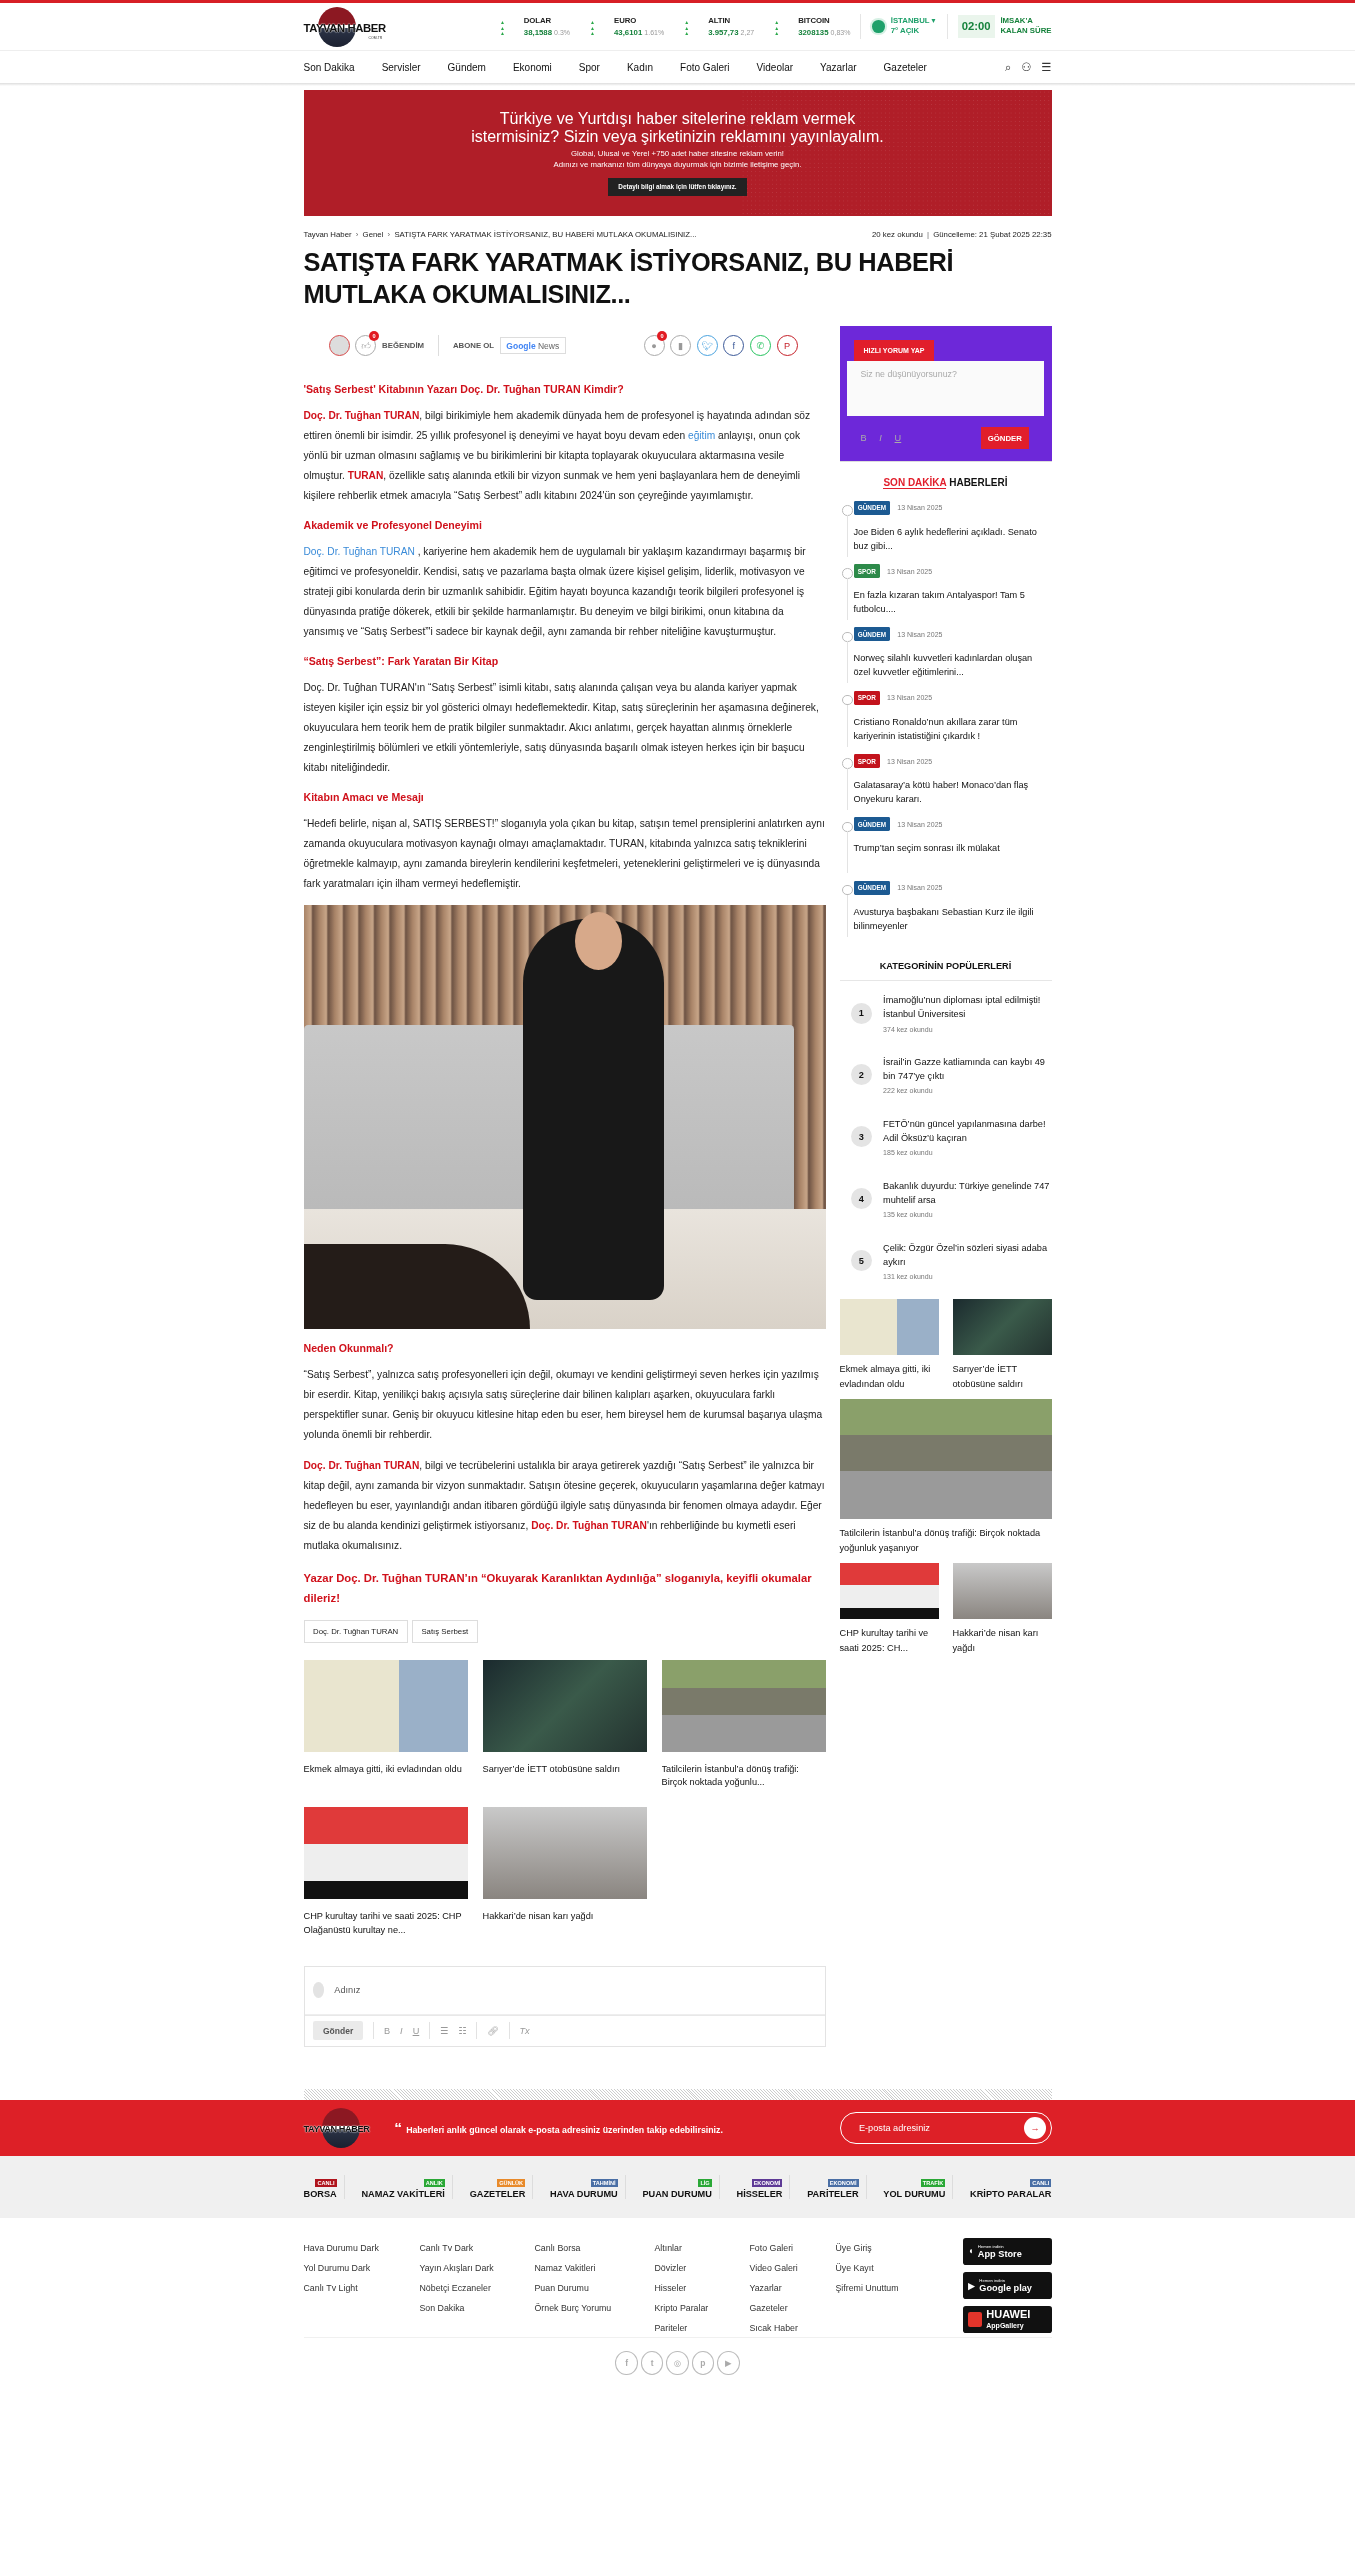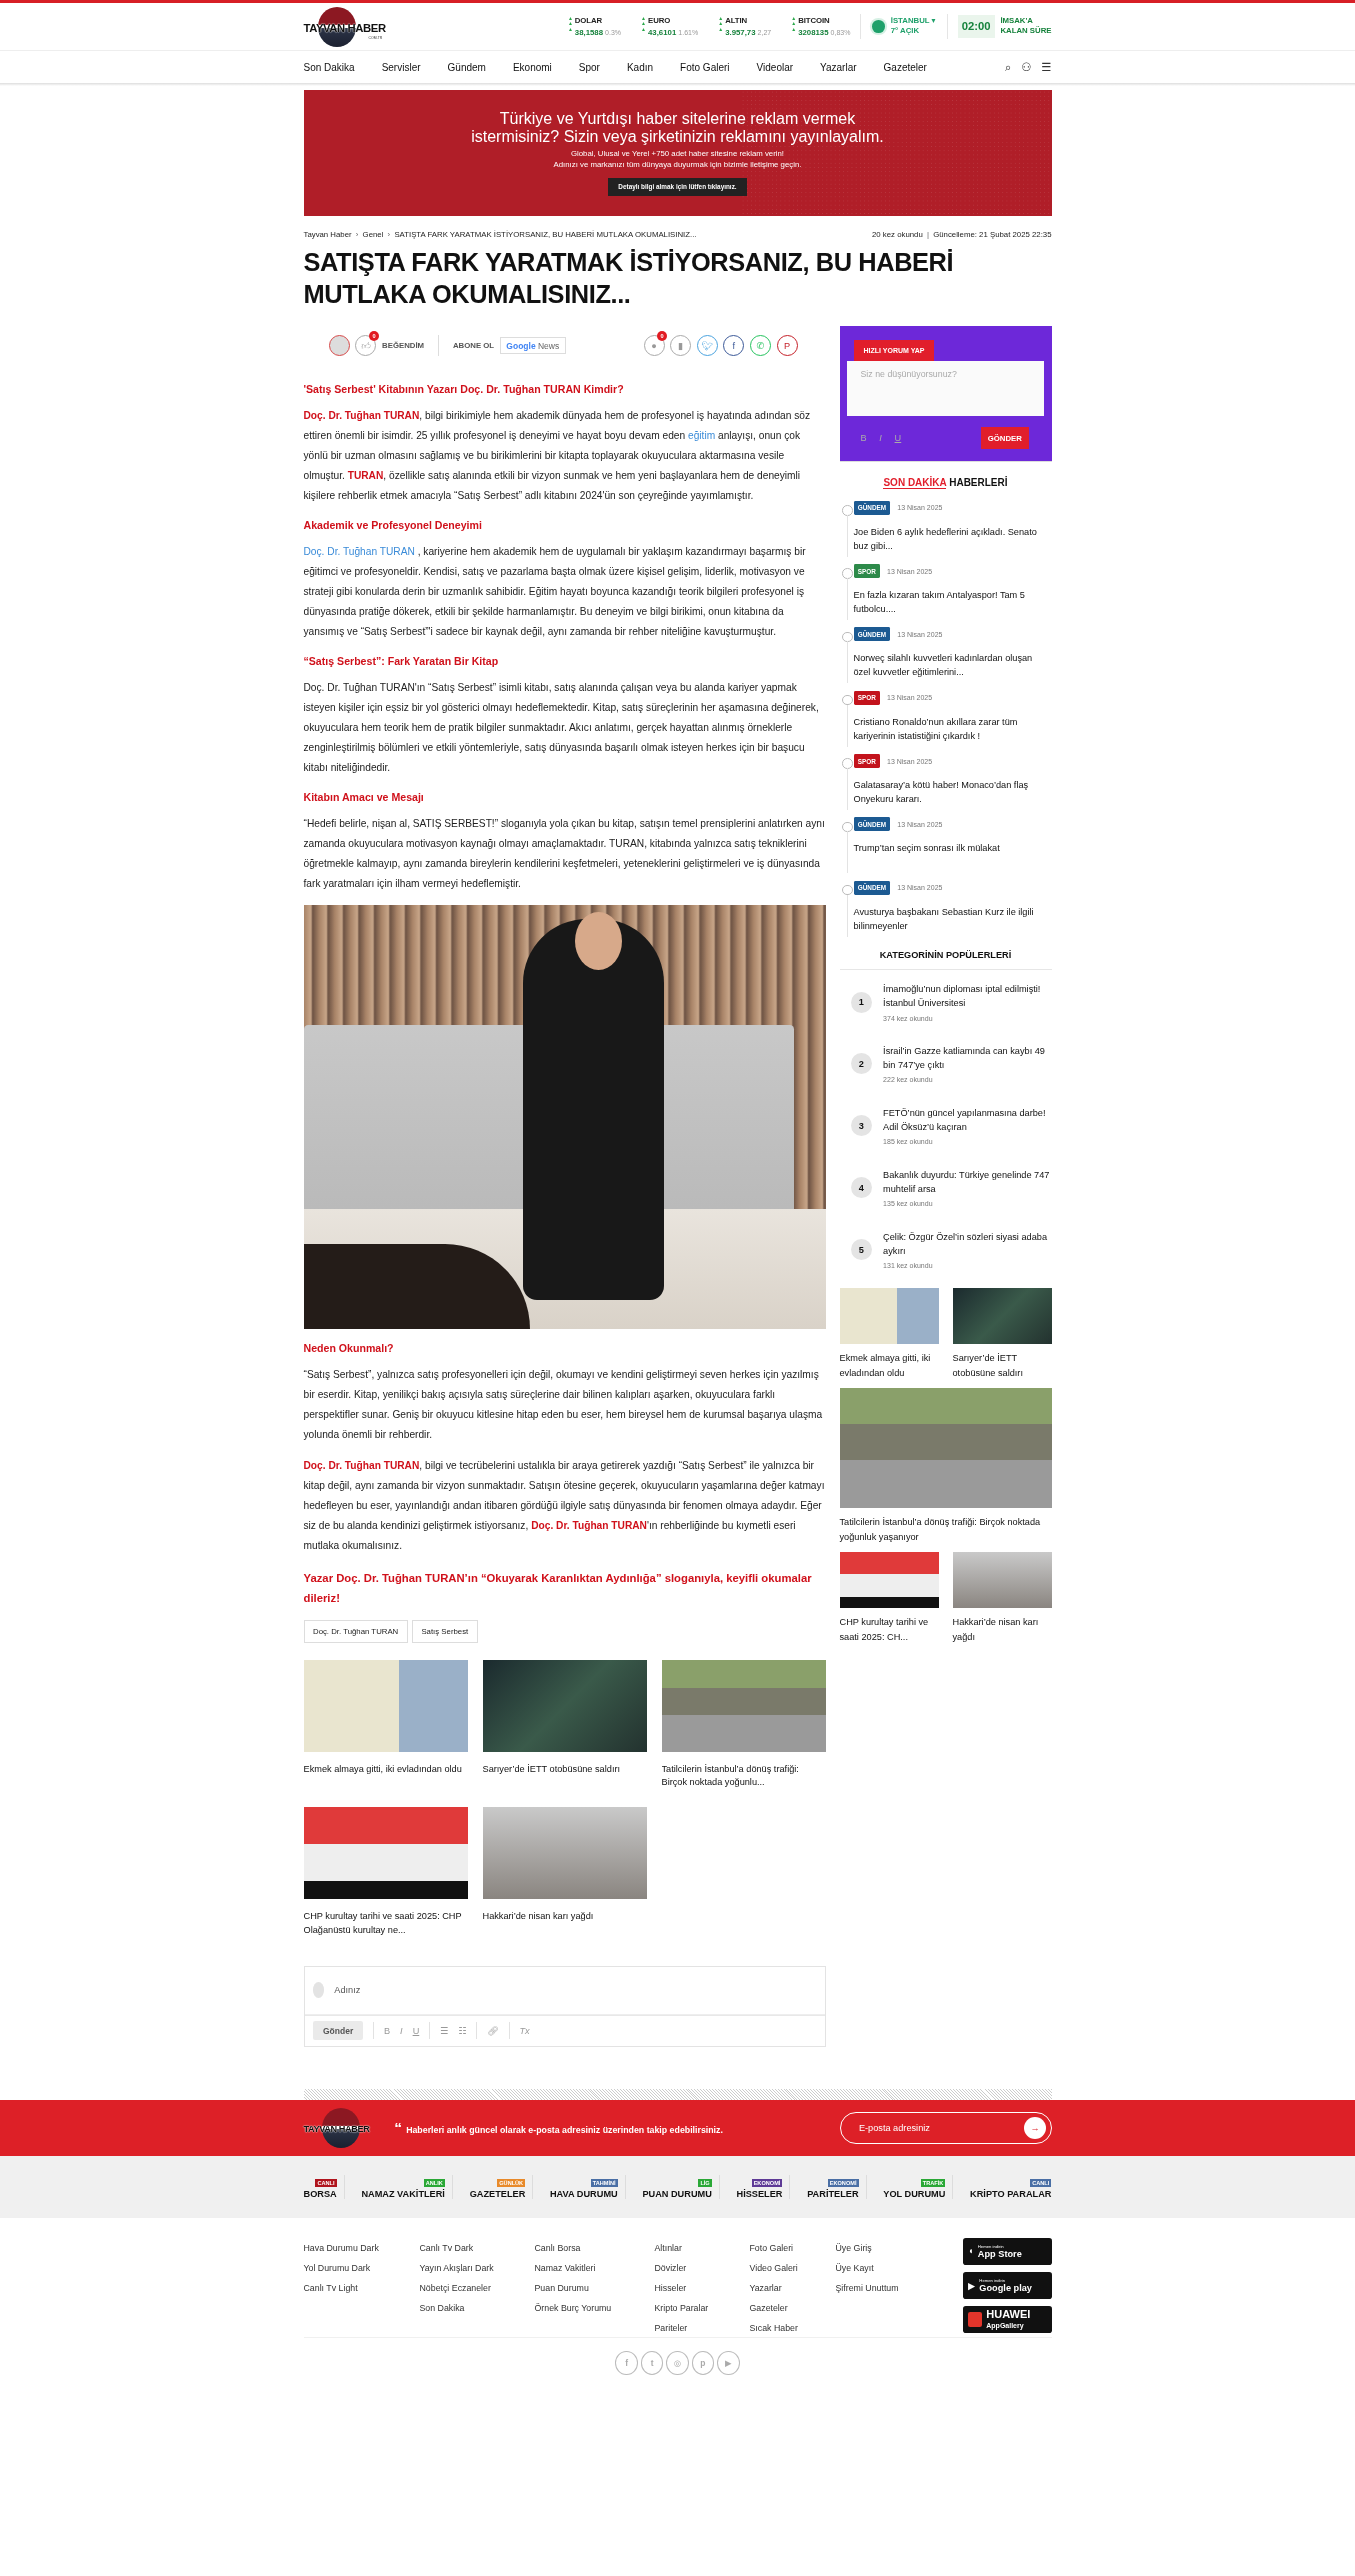--- a/index.html
+++ b/index.html
@@ -8,21 +8,21 @@
 a{color:inherit;text-decoration:none}
 
 .topstrip{height:2.8px;background:#d71f26}
 
 .hdr{height:47px;display:flex;align-items:center;justify-content:space-between}
 .logo{display:flex;align-items:center;width:92px;height:42px;position:relative}
 .logo-ball{width:38px;height:40px;border-radius:50%;background:linear-gradient(#8c1822 0%,#8c1822 45%,#fff 45%,#fff 52%,#2c3447 52%,#1b2030 100%);position:absolute;left:14px;top:1.4px}
 .logo-txt{position:relative;font-weight:bold;font-size:11.3px;letter-spacing:-0.4px;color:#111;text-shadow:0 0 1.4px #fff,0 0 1.4px #fff;top:1.4px}
 .logo-com{position:absolute;font-size:3.5px;left:65px;top:31px;color:#333}
 .mkts{display:flex;align-items:center;gap:0}
-.mkt{display:flex;align-items:flex-start;gap:2px;padding:0 10px}
+.mkt{display:flex;align-items:flex-end;gap:19px;padding:0 10px}
 .mkt .arr{color:#2aa84a;font-size:5px;line-height:5.6px}
 .mkt .name{font-size:7.8px;font-weight:bold;color:#222;letter-spacing:-0.1px}
 .mkt .val{font-size:7.8px;font-weight:bold;color:#16823c}
 .mkt .pct{font-size:7px;color:#999;font-weight:normal;margin-left:2.1px}
 .vsep{width:0.7px;height:25.4px;background:#e5e5e5}
 .weather{display:flex;align-items:center;gap:5.6px;padding:0 11.3px}
 .sun{width:12.7px;height:12.7px;border-radius:50%;background:#1ea06a;box-shadow:0 0 0 2.1px #d6f0e4}
 .weather .city{font-size:7.8px;font-weight:bold;color:#1ea06a;line-height:10px}
 .imsak{display:flex;align-items:center;gap:5.6px;padding-left:10px}
 .imsak .time{background:#eaf5ec;color:#16823c;font-weight:bold;font-size:11.3px;padding:5.6px 4.2px}
@@ -111,21 +111,21 @@
 .sd .item{position:relative;padding-bottom:11.3px}
 .sd .item:before{content:"";position:absolute;left:-11.3px;top:4.2px;width:8.5px;height:8.5px;border:1.1px solid #bbb;border-radius:50%;background:#fff}
 .sd .item:after{content:"";position:absolute;left:-7px;top:14px;width:1.4px;height:42px;background:#e3e3e3}
 .sd .meta{display:flex;align-items:center;gap:7px;margin-bottom:10px}
 .cat{font-size:6.4px;font-weight:bold;color:#fff;padding:3.5px 4.2px;border-radius:1.4px}
 .cat.g{background:#1c5a92}
 .cat.s1{background:#2d8a4a}
 .cat.s2{background:#c3131c}
 .sd .date{font-size:7px;color:#777}
 .sd .t{font-size:9.2px;line-height:14px;color:#111}
-.pophd{text-align:center;font-weight:bold;font-size:9.2px;padding:4.2px 0 8.5px;border-bottom:0.7px solid #e6e6e6;margin-top:2px}
+.pophd{text-align:center;font-weight:bold;font-size:9.2px;padding:4.2px 0 8.5px;border-bottom:0.7px solid #e6e6e6;margin-top:13px}
 .pop{display:flex;align-items:center;gap:11.3px;padding:12.7px 0 10px 11.3px}
 .pop .n{width:21px;height:21px;border-radius:50%;background:#e4e4e4;display:flex;align-items:center;justify-content:center;font-weight:bold;font-size:9.2px;flex:none}
 .pop .t{font-size:9.2px;line-height:14px;color:#111}
 .pop .c{font-size:7px;color:#777;margin-top:4.2px}
 .sgrid{display:grid;grid-template-columns:99px 99px;gap:7px 14px;margin-top:8.5px}
 .sgrid .img{height:56px}
 .sgrid .cap{font-size:9.2px;line-height:15px;margin-top:7px}
 .sgrid .wide{grid-column:1/3}
 .sgrid .wide .img{height:120px}
 

